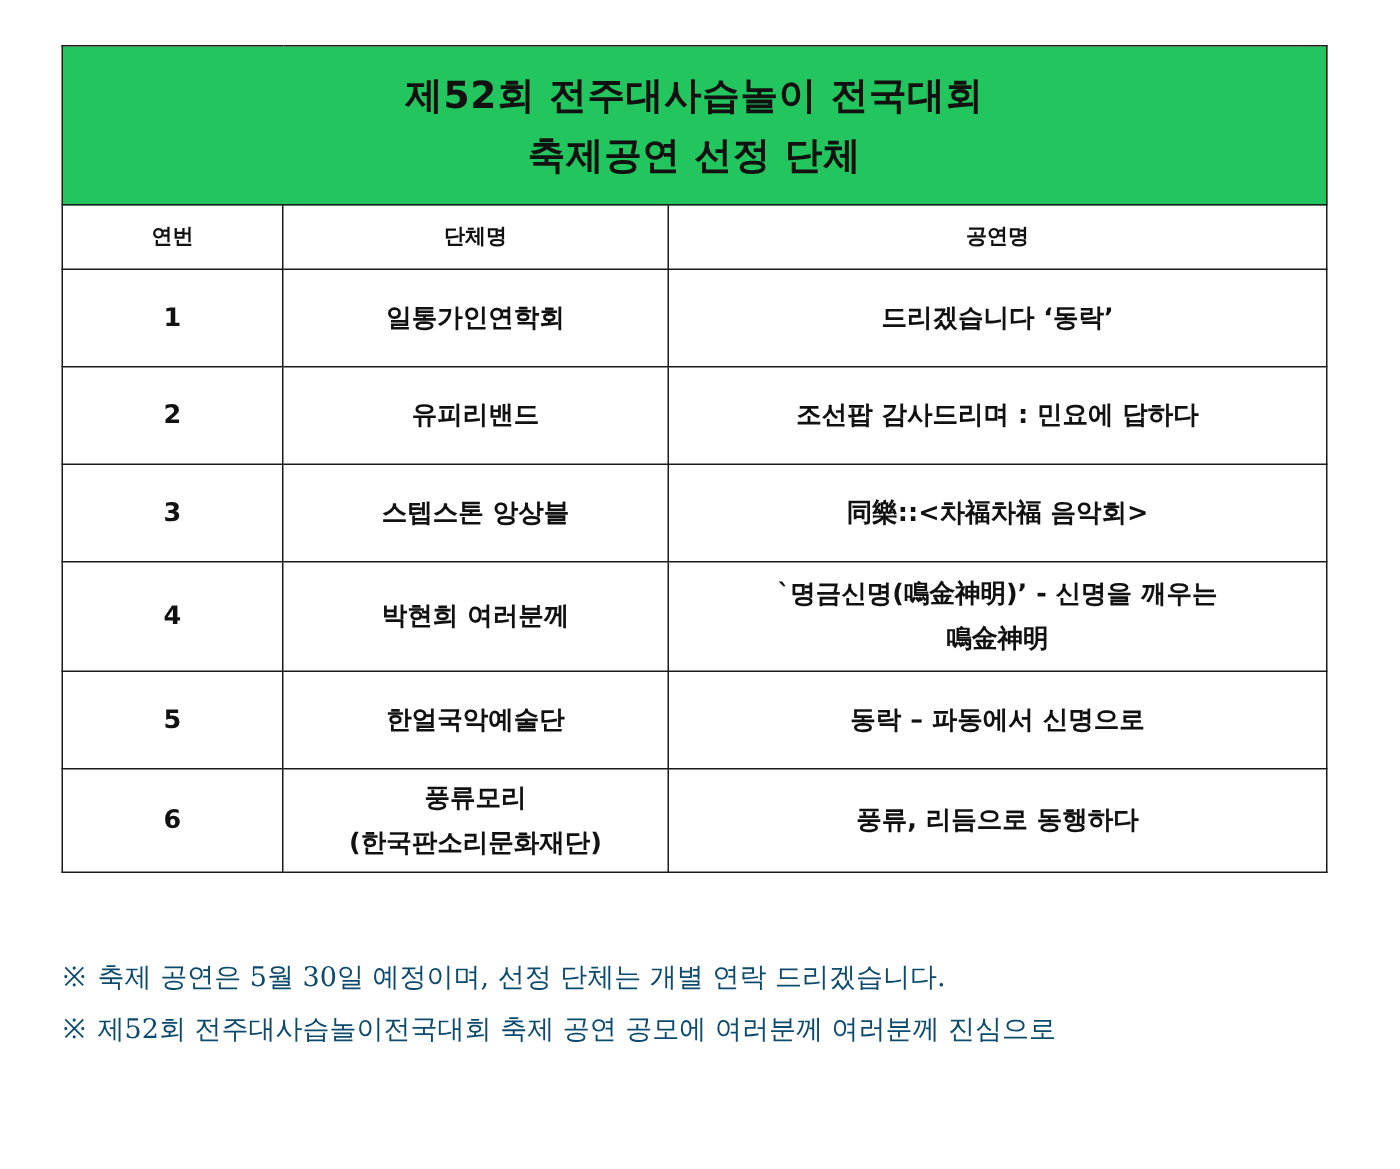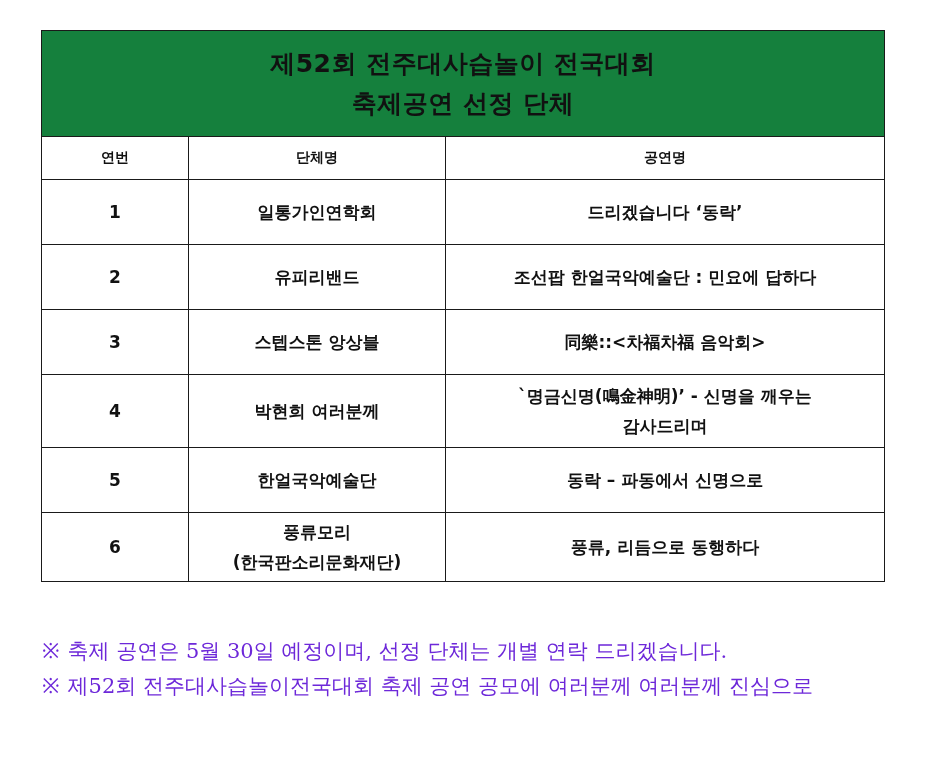--- a/index.html
+++ b/index.html
@@ -27,21 +27,21 @@
       table-layout: fixed;
     }
     td, th {
       border: 1.5px solid #1a1a1a;
       text-align: center;
       vertical-align: middle;
       font-weight: bold;
       padding: 0;
     }
     .title-cell {
-      background: #15803d;
+      background: #22c55e;
       height: 105px;
       font-size: 25px;
       line-height: 40px;
       font-weight: bold;
       letter-spacing: 0.5px;
     }
     .title-line { display: block; }
     .head-row th {
       height: 42px;
       font-size: 14px;
@@ -56,23 +56,23 @@
     .col-perf { width: 439px; }
     .h65 { height: 65px; }
     .h73 { height: 73px; }
     .h69 { height: 69px; }
     .notes {
       position: absolute;
       left: 42px;
       top: 634px;
       width: 860px;
       font-family: "DejaVu Serif", "Liberation Serif", serif;
-      font-size: 21px;
+      font-size: 18px;
       line-height: 35px;
-      color: #6d28d9;
+      color: #0c4a6e;
     }
     .note-line { display: block; white-space: nowrap; }
     .note-indent { padding-left: 20px; }
     .mark { margin-right: 8px; }
   </style>
 </head>
 <body>
 
 <div class="table-wrap">
   <table>
@@ -95,33 +95,33 @@
     </tr>
 
     <tr class="data-row h65">
       <td>1</td>
       <td>일통가인연학회</td>
       <td>드리겠습니다 ‘동락’</td>
     </tr>
     <tr class="data-row h65">
       <td>2</td>
       <td>유피리밴드</td>
-      <td>조선팝 한얼국악예술단 : 민요에 답하다</td>
+      <td>조선팝 감사드리며 : 민요에 답하다</td>
     </tr>
     <tr class="data-row h65">
       <td>3</td>
       <td>스텝스톤 앙상블</td>
       <td>同樂::&lt;차福차福 음악회&gt;</td>
     </tr>
     <tr class="data-row h73">
       <td>4</td>
       <td>박현희 여러분께</td>
       <td>
         <div>`명금신명(鳴金神明)’ - 신명을 깨우는</div>
-        <div>감사드리며</div>
+        <div>鳴金神明</div>
       </td>
     </tr>
     <tr class="data-row h65">
       <td>5</td>
       <td>한얼국악예술단</td>
       <td>동락 – 파동에서 신명으로</td>
     </tr>
     <tr class="data-row h69">
       <td>6</td>
       <td>

